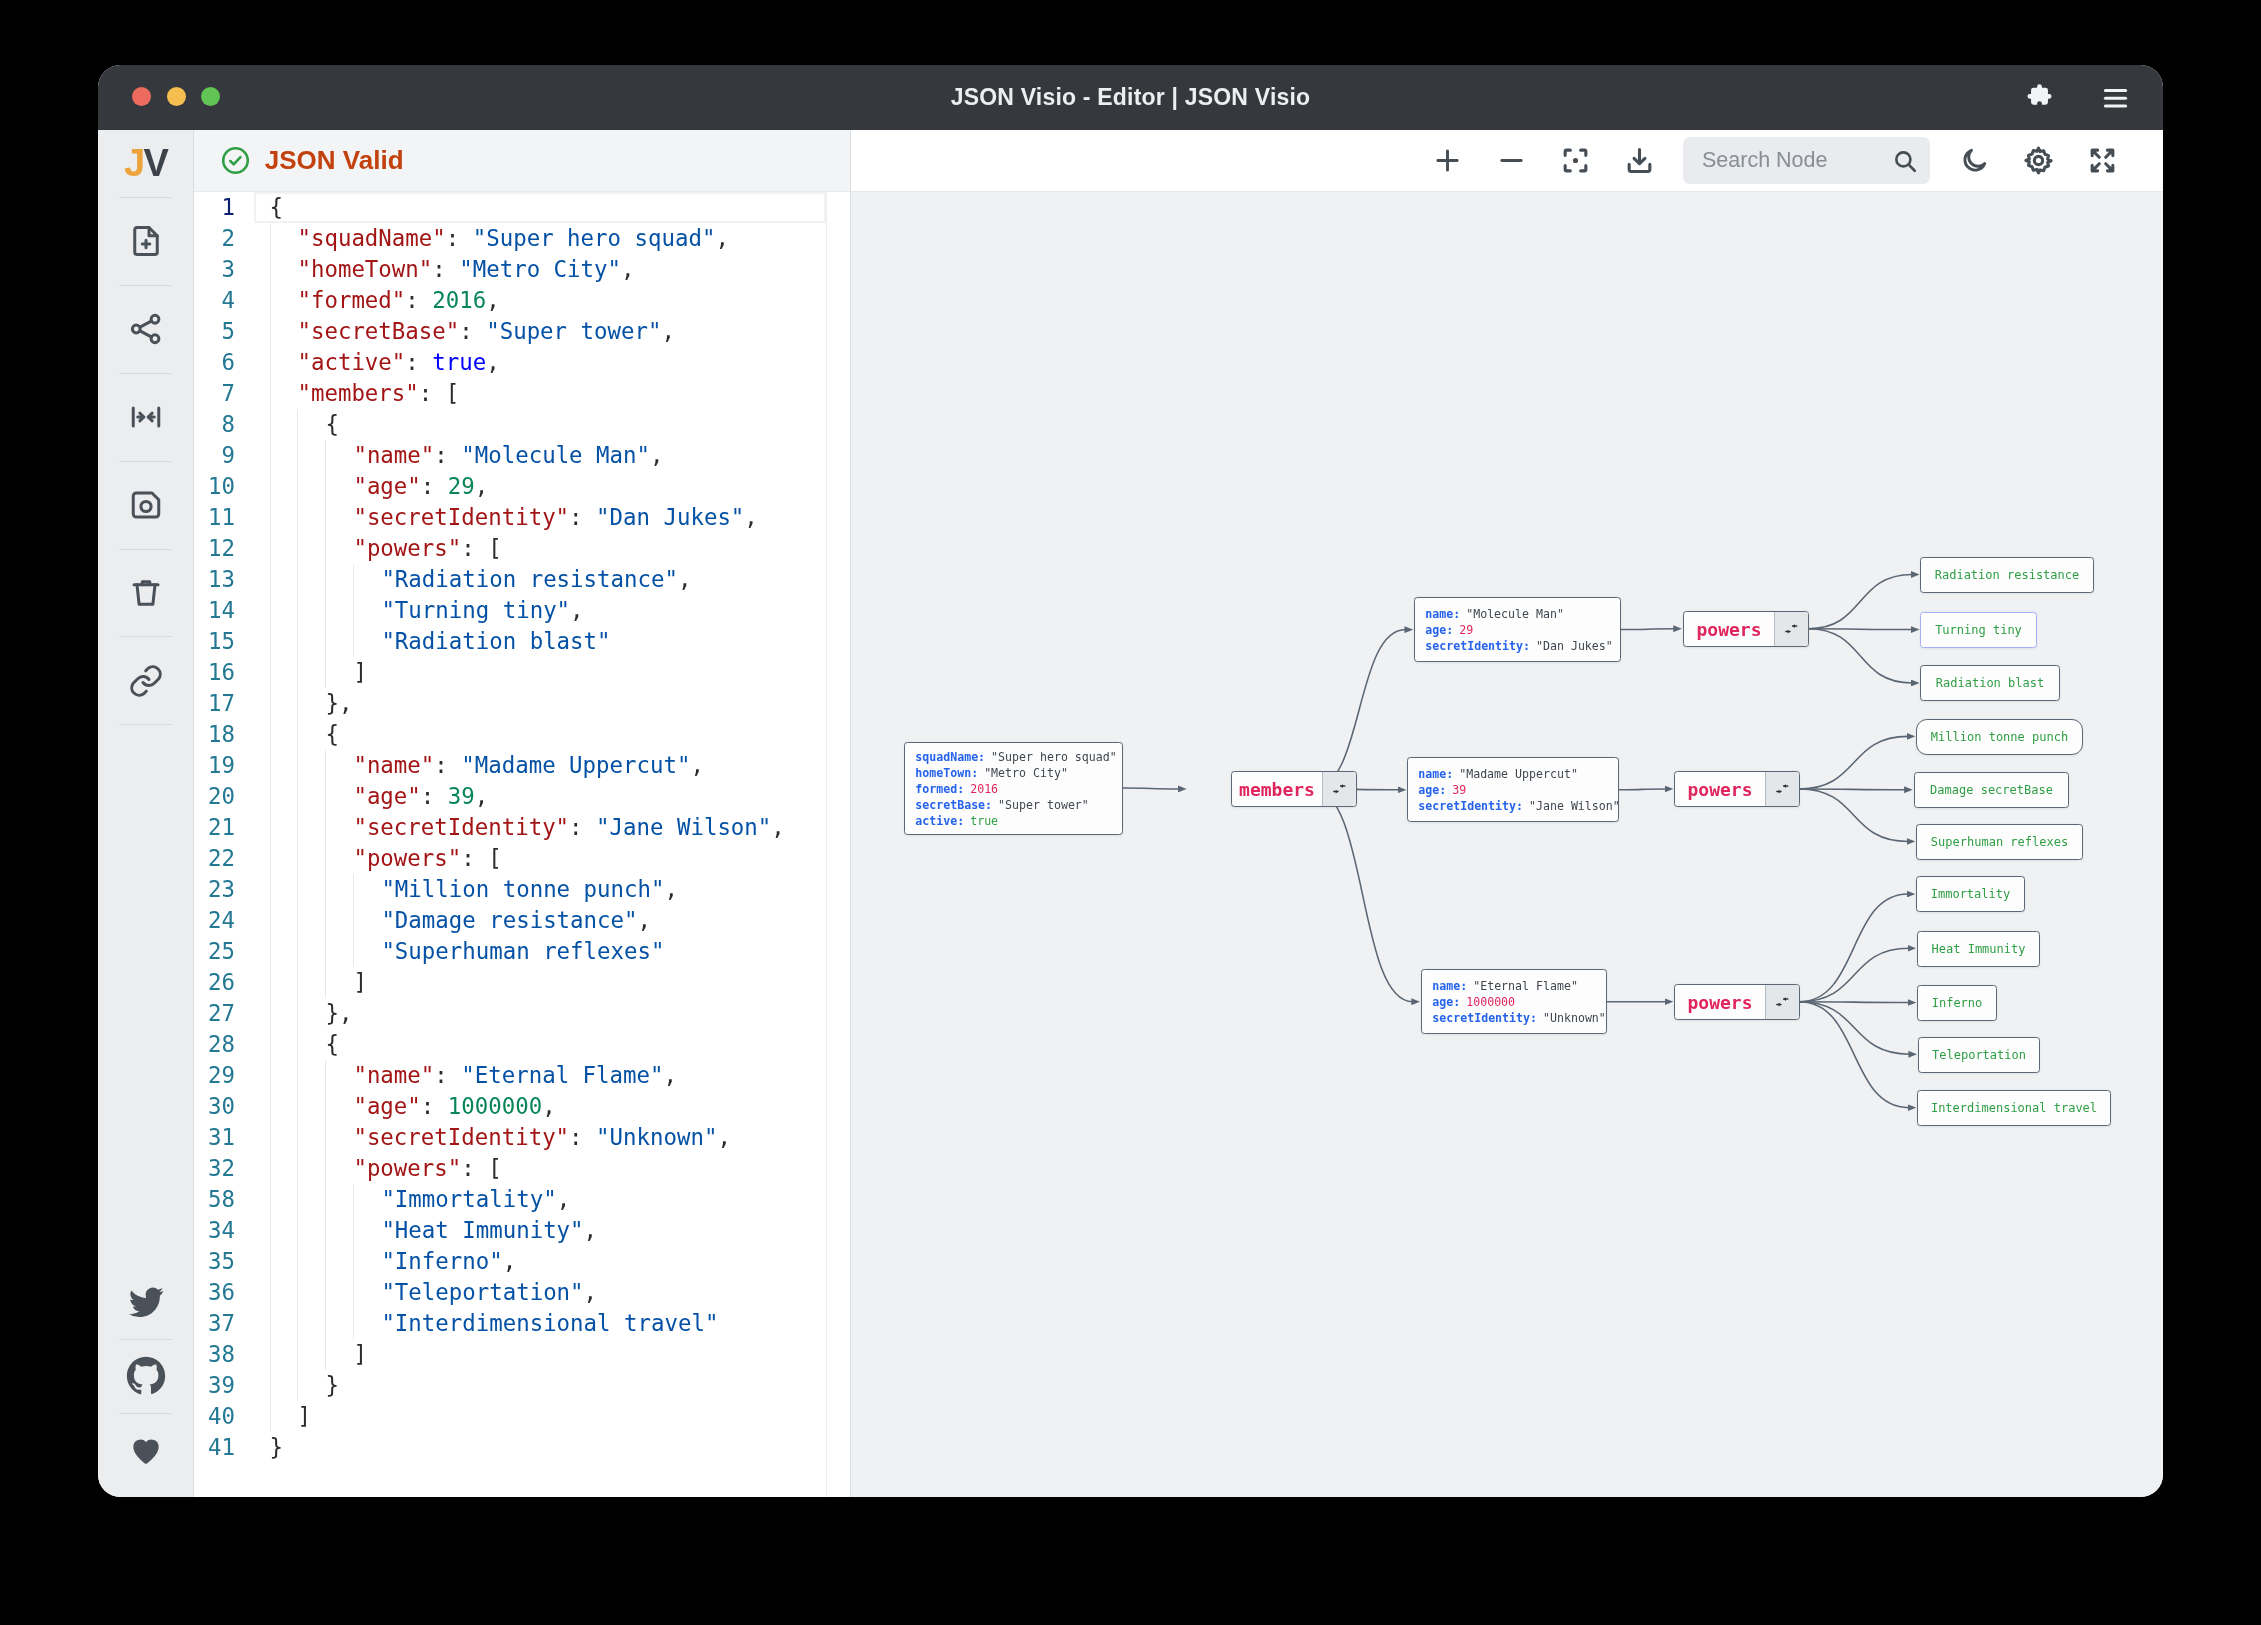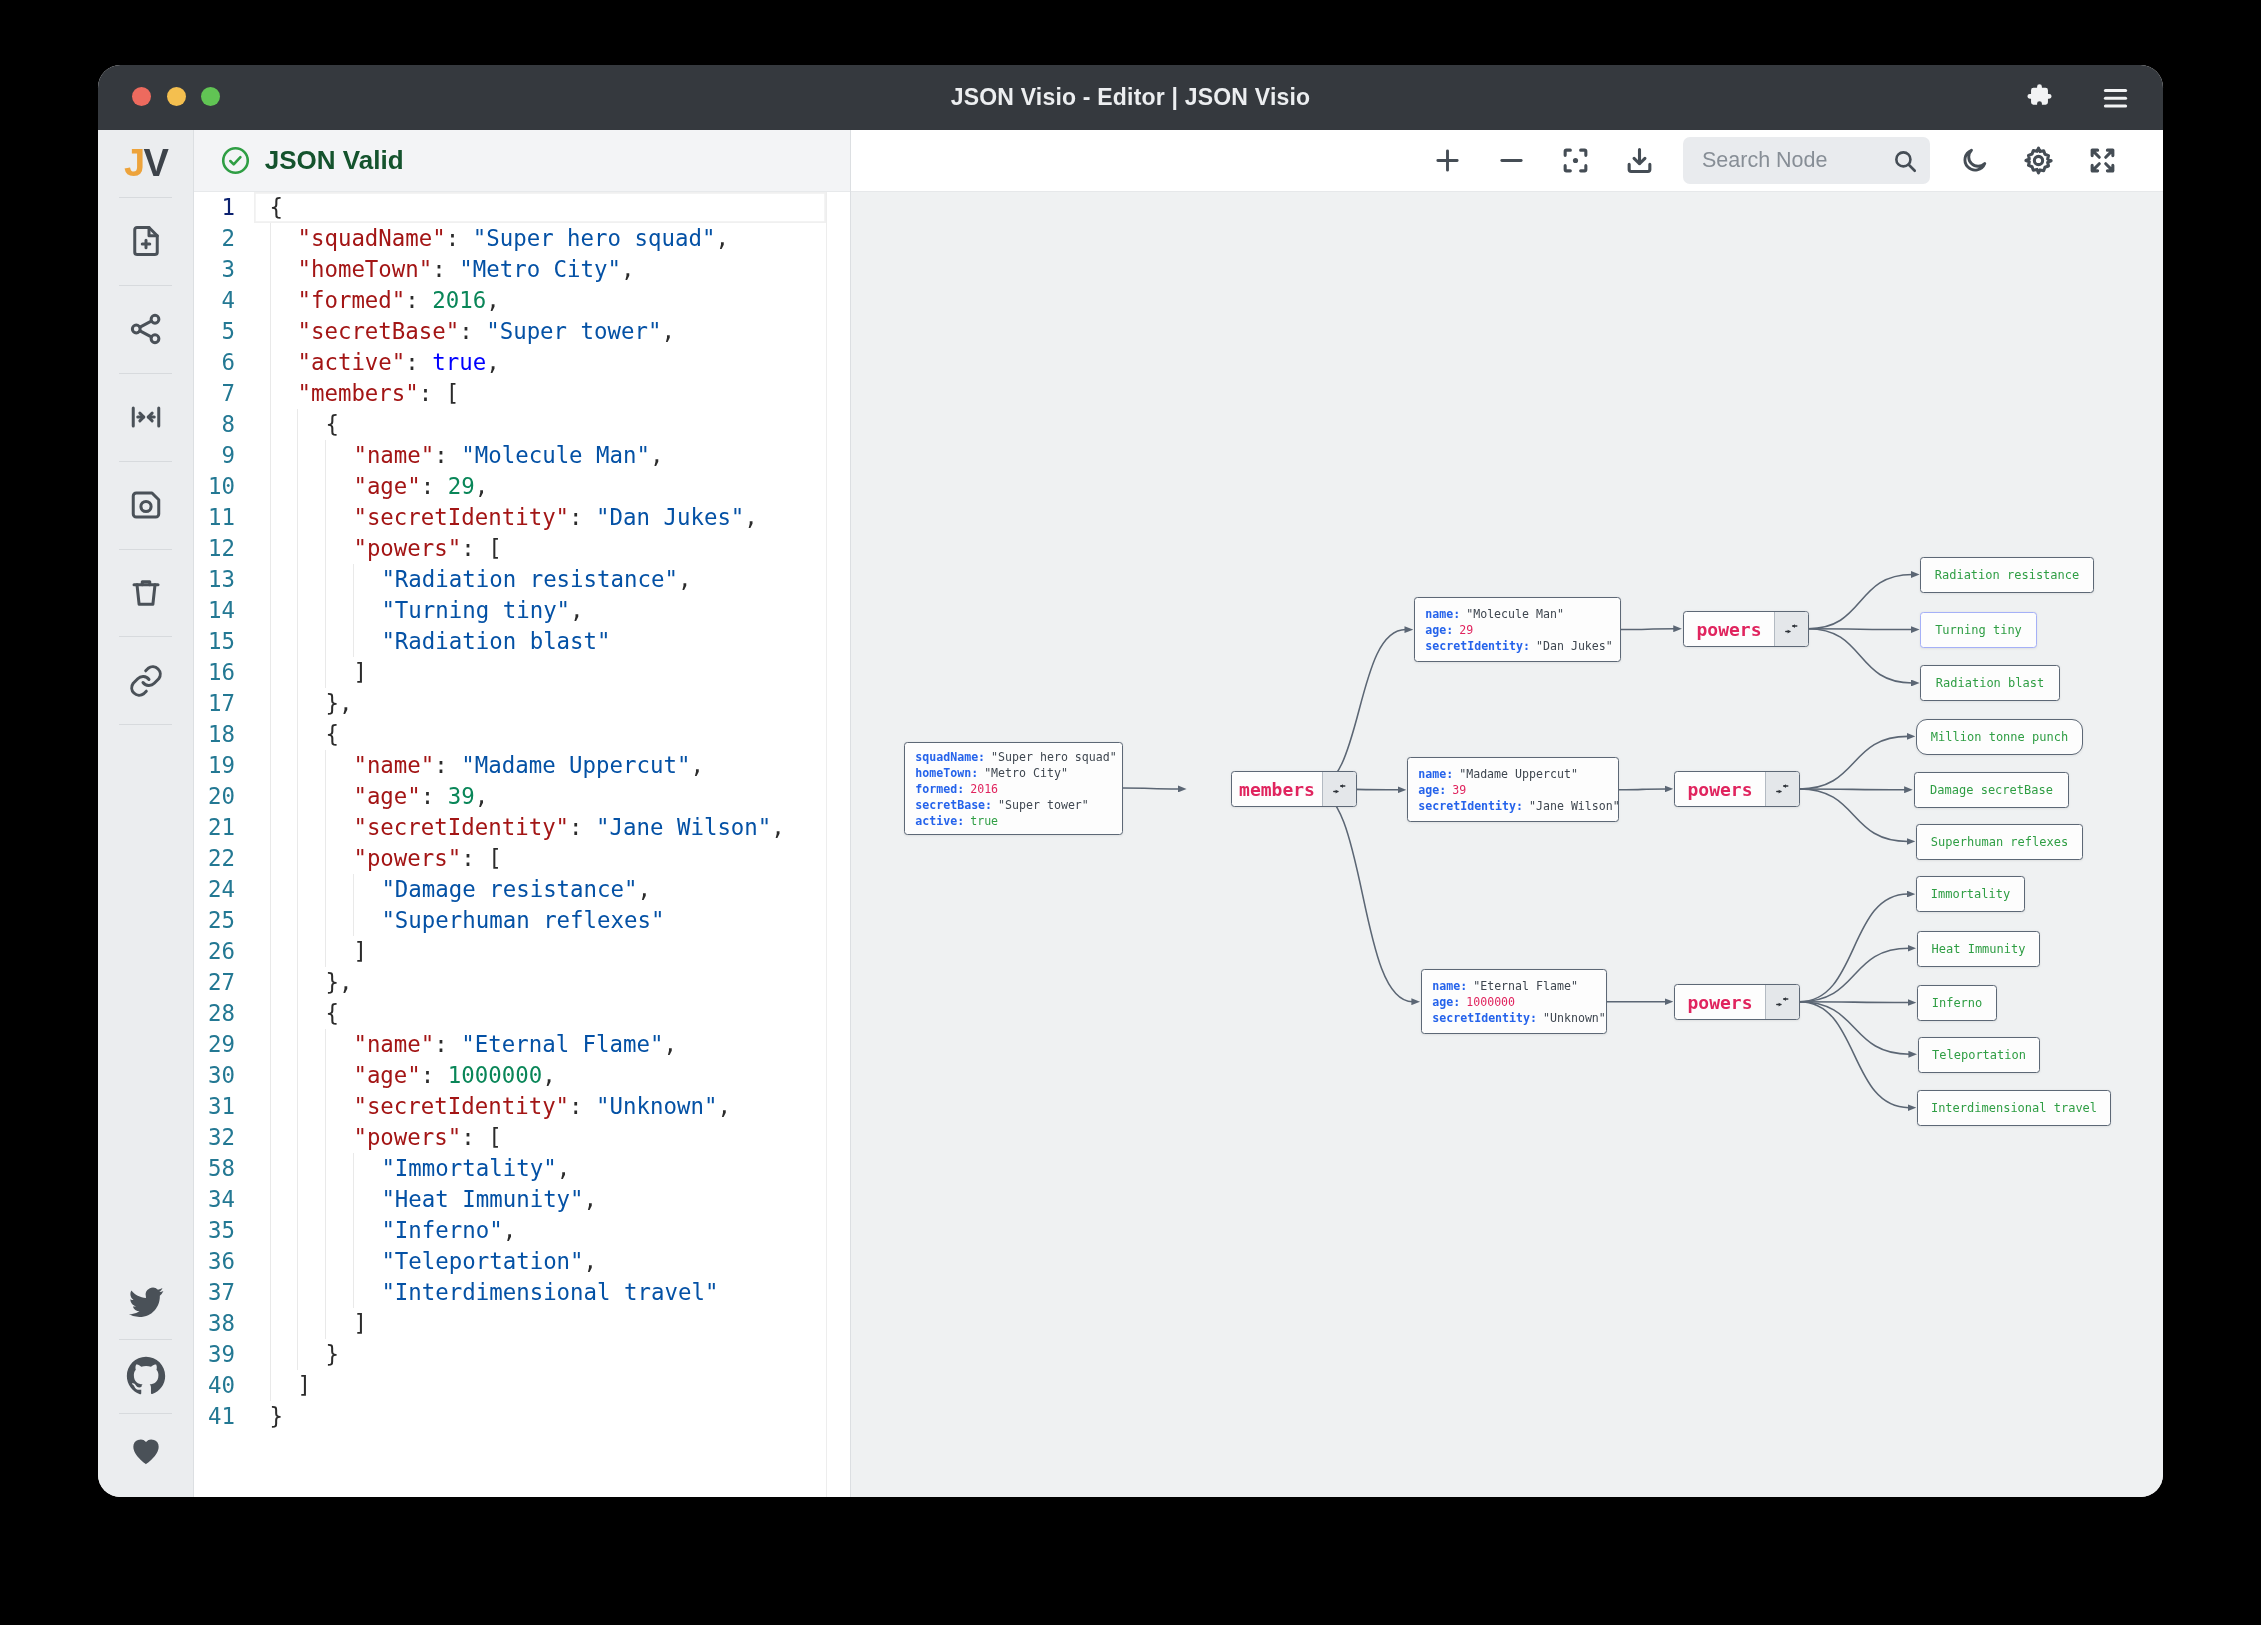--- a/index.html
+++ b/index.html
@@ -191,21 +191,21 @@
         </div>
       </div>
     </div>
 
     <div class="left-pane">
       <div class="editor-header">
         <svg width="31" height="31" viewBox="0 0 24 24" style="stroke:#2f9e44;fill:none;stroke-width:2;stroke-linecap:round;stroke-linejoin:round;">
           <circle cx="12" cy="12" r="9.5"></circle>
             <path d="M8 12.4l2.6 2.6 5.2-5.6"></path>
         </svg>
-        <span class="valid-text" style="color:#14532d">JSON Valid</span>
+        <span class="valid-text" style="color:#c2410c">JSON Valid</span>
       </div>
       <div class="editor" id="editor">
           <div class="code-line cur"><span class="gnum">1</span><div class="lc"><span class="tp">{</span></div></div>
           <div class="code-line"><span class="gnum">2</span><div class="lc"><span class="ind">  </span><span class="tk">"squadName"</span><span class="tp">:</span> <span class="ts">"Super hero squad"</span><span class="tp">,</span></div></div>
           <div class="code-line"><span class="gnum">3</span><div class="lc"><span class="ind">  </span><span class="tk">"homeTown"</span><span class="tp">:</span> <span class="ts">"Metro City"</span><span class="tp">,</span></div></div>
           <div class="code-line"><span class="gnum">4</span><div class="lc"><span class="ind">  </span><span class="tk">"formed"</span><span class="tp">:</span> <span class="tn">2016</span><span class="tp">,</span></div></div>
           <div class="code-line"><span class="gnum">5</span><div class="lc"><span class="ind">  </span><span class="tk">"secretBase"</span><span class="tp">:</span> <span class="ts">"Super tower"</span><span class="tp">,</span></div></div>
           <div class="code-line"><span class="gnum">6</span><div class="lc"><span class="ind">  </span><span class="tk">"active"</span><span class="tp">:</span> <span class="tb">true</span><span class="tp">,</span></div></div>
           <div class="code-line"><span class="gnum">7</span><div class="lc"><span class="ind">  </span><span class="tk">"members"</span><span class="tp">:</span> <span class="tp">[</span></div></div>
           <div class="code-line"><span class="gnum">8</span><div class="lc"><span class="ind">  </span><span class="ind">  </span><span class="tp">{</span></div></div>
@@ -216,20 +216,21 @@
           <div class="code-line"><span class="gnum">13</span><div class="lc"><span class="ind">  </span><span class="ind">  </span><span class="ind">  </span><span class="ind">  </span><span class="ts">"Radiation resistance"</span><span class="tp">,</span></div></div>
           <div class="code-line"><span class="gnum">14</span><div class="lc"><span class="ind">  </span><span class="ind">  </span><span class="ind">  </span><span class="ind">  </span><span class="ts">"Turning tiny"</span><span class="tp">,</span></div></div>
           <div class="code-line"><span class="gnum">15</span><div class="lc"><span class="ind">  </span><span class="ind">  </span><span class="ind">  </span><span class="ind">  </span><span class="ts">"Radiation blast"</span></div></div>
           <div class="code-line"><span class="gnum">16</span><div class="lc"><span class="ind">  </span><span class="ind">  </span><span class="ind">  </span><span class="tp">]</span></div></div>
           <div class="code-line"><span class="gnum">17</span><div class="lc"><span class="ind">  </span><span class="ind">  </span><span class="tp">}</span><span class="tp">,</span></div></div>
           <div class="code-line"><span class="gnum">18</span><div class="lc"><span class="ind">  </span><span class="ind">  </span><span class="tp">{</span></div></div>
           <div class="code-line"><span class="gnum">19</span><div class="lc"><span class="ind">  </span><span class="ind">  </span><span class="ind">  </span><span class="tk">"name"</span><span class="tp">:</span> <span class="ts">"Madame Uppercut"</span><span class="tp">,</span></div></div>
           <div class="code-line"><span class="gnum">20</span><div class="lc"><span class="ind">  </span><span class="ind">  </span><span class="ind">  </span><span class="tk">"age"</span><span class="tp">:</span> <span class="tn">39</span><span class="tp">,</span></div></div>
           <div class="code-line"><span class="gnum">21</span><div class="lc"><span class="ind">  </span><span class="ind">  </span><span class="ind">  </span><span class="tk">"secretIdentity"</span><span class="tp">:</span> <span class="ts">"Jane Wilson"</span><span class="tp">,</span></div></div>
           <div class="code-line"><span class="gnum">22</span><div class="lc"><span class="ind">  </span><span class="ind">  </span><span class="ind">  </span><span class="tk">"powers"</span><span class="tp">:</span> <span class="tp">[</span></div></div>
+          <div class="code-line"><span class="gnum">23</span><div class="lc"><span class="ind">  </span><span class="ind">  </span><span class="ind">  </span><span class="ind">  </span><span class="ts">"Million tonne punch"</span><span class="tp">,</span></div></div>
           <div class="code-line"><span class="gnum">24</span><div class="lc"><span class="ind">  </span><span class="ind">  </span><span class="ind">  </span><span class="ind">  </span><span class="ts">"Damage resistance"</span><span class="tp">,</span></div></div>
           <div class="code-line"><span class="gnum">25</span><div class="lc"><span class="ind">  </span><span class="ind">  </span><span class="ind">  </span><span class="ind">  </span><span class="ts">"Superhuman reflexes"</span></div></div>
           <div class="code-line"><span class="gnum">26</span><div class="lc"><span class="ind">  </span><span class="ind">  </span><span class="ind">  </span><span class="tp">]</span></div></div>
           <div class="code-line"><span class="gnum">27</span><div class="lc"><span class="ind">  </span><span class="ind">  </span><span class="tp">}</span><span class="tp">,</span></div></div>
           <div class="code-line"><span class="gnum">28</span><div class="lc"><span class="ind">  </span><span class="ind">  </span><span class="tp">{</span></div></div>
           <div class="code-line"><span class="gnum">29</span><div class="lc"><span class="ind">  </span><span class="ind">  </span><span class="ind">  </span><span class="tk">"name"</span><span class="tp">:</span> <span class="ts">"Eternal Flame"</span><span class="tp">,</span></div></div>
           <div class="code-line"><span class="gnum">30</span><div class="lc"><span class="ind">  </span><span class="ind">  </span><span class="ind">  </span><span class="tk">"age"</span><span class="tp">:</span> <span class="tn">1000000</span><span class="tp">,</span></div></div>
           <div class="code-line"><span class="gnum">31</span><div class="lc"><span class="ind">  </span><span class="ind">  </span><span class="ind">  </span><span class="tk">"secretIdentity"</span><span class="tp">:</span> <span class="ts">"Unknown"</span><span class="tp">,</span></div></div>
           <div class="code-line"><span class="gnum">32</span><div class="lc"><span class="ind">  </span><span class="ind">  </span><span class="ind">  </span><span class="tk">"powers"</span><span class="tp">:</span> <span class="tp">[</span></div></div>
           <div class="code-line"><span class="gnum">58</span><div class="lc"><span class="ind">  </span><span class="ind">  </span><span class="ind">  </span><span class="ind">  </span><span class="ts">"Immortality"</span><span class="tp">,</span></div></div>

